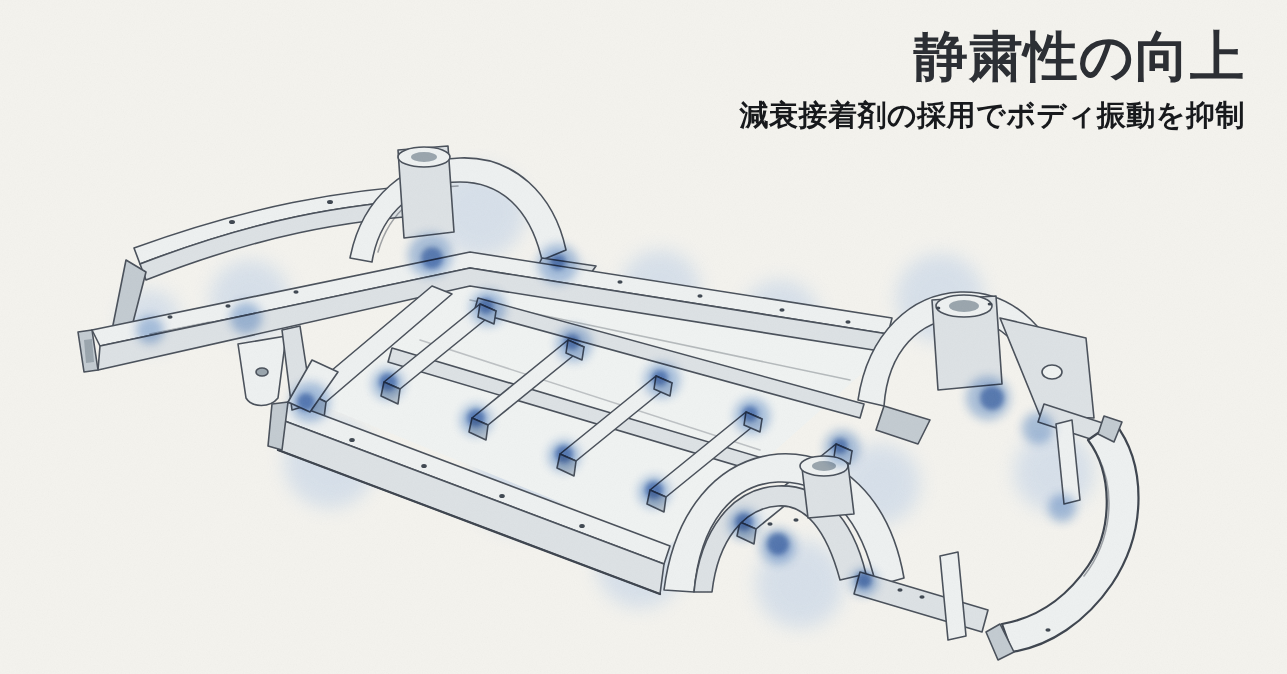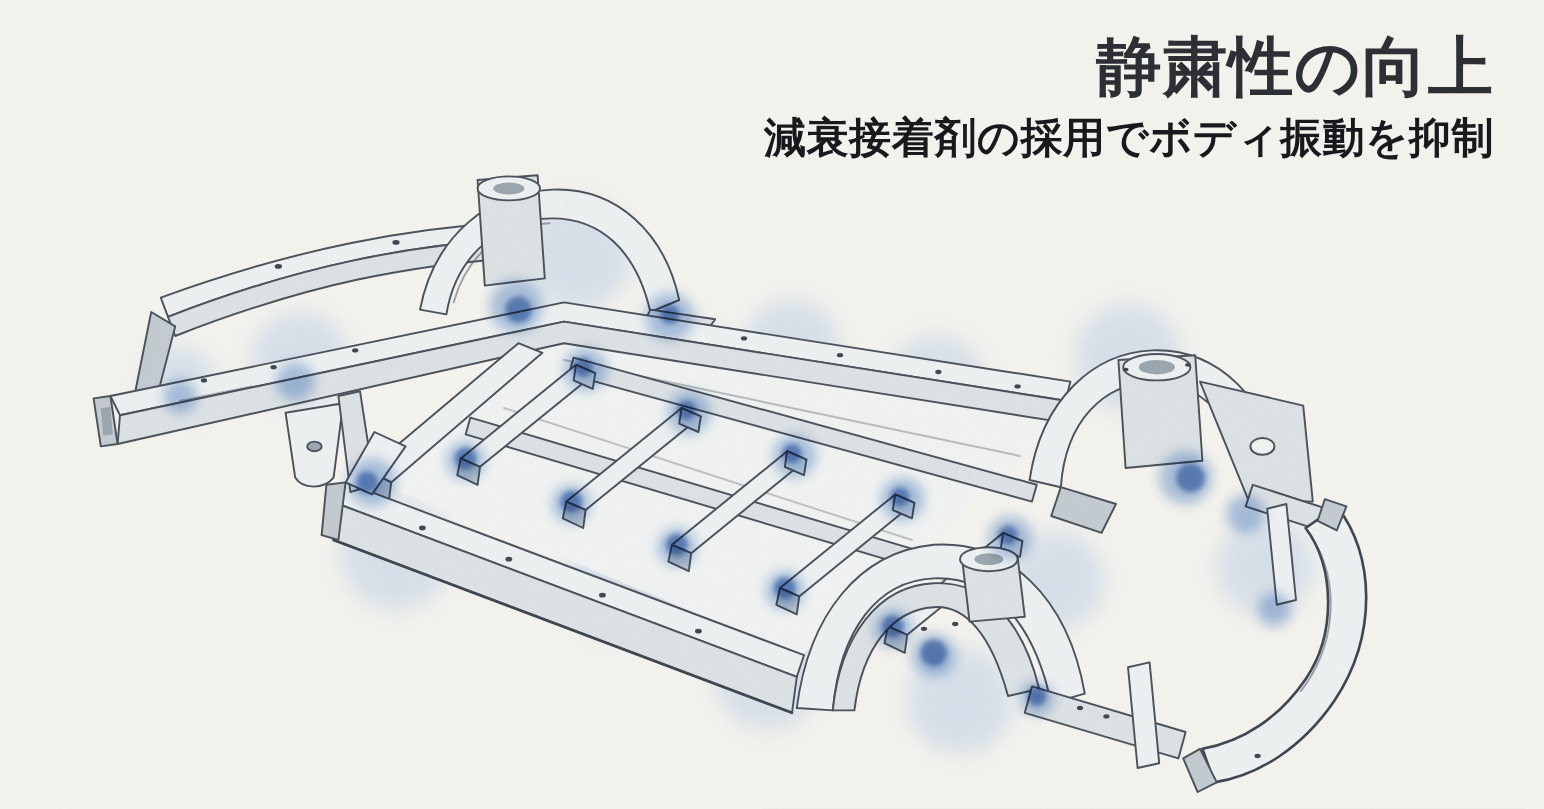--- a/index.html
+++ b/index.html
@@ -12,21 +12,21 @@
   .headline{
     position:absolute;top:28px;right:42px;text-align:right;z-index:5;
   }
   .headline h1{
     margin:0 0 12px 0;
     font-size:54px;line-height:1.05;font-weight:900;letter-spacing:1px;
     color:var(--title-color,#2c2f34);
   }
   .headline p{
     margin:0;
-    font-size:35px;line-height:37px;font-weight:700;letter-spacing:.5px;
+    font-size:29px;line-height:37px;font-weight:700;letter-spacing:.5px;
     color:var(--subtitle-color,#17191c);
   }
   
   .ink{stroke:#49505a;stroke-width:1.6;stroke-linejoin:round;stroke-linecap:round;}
   .ink2{stroke:#3d444e;stroke-width:2.2;stroke-linejoin:round;stroke-linecap:round;}
   .nofill{fill:none;}
   .mLight{fill:#eef1f1;}
   .mMid{fill:#dde2e5;}
   .mDark{fill:#c3cbd1;}
   .mDeep{fill:#9aa5ad;}

